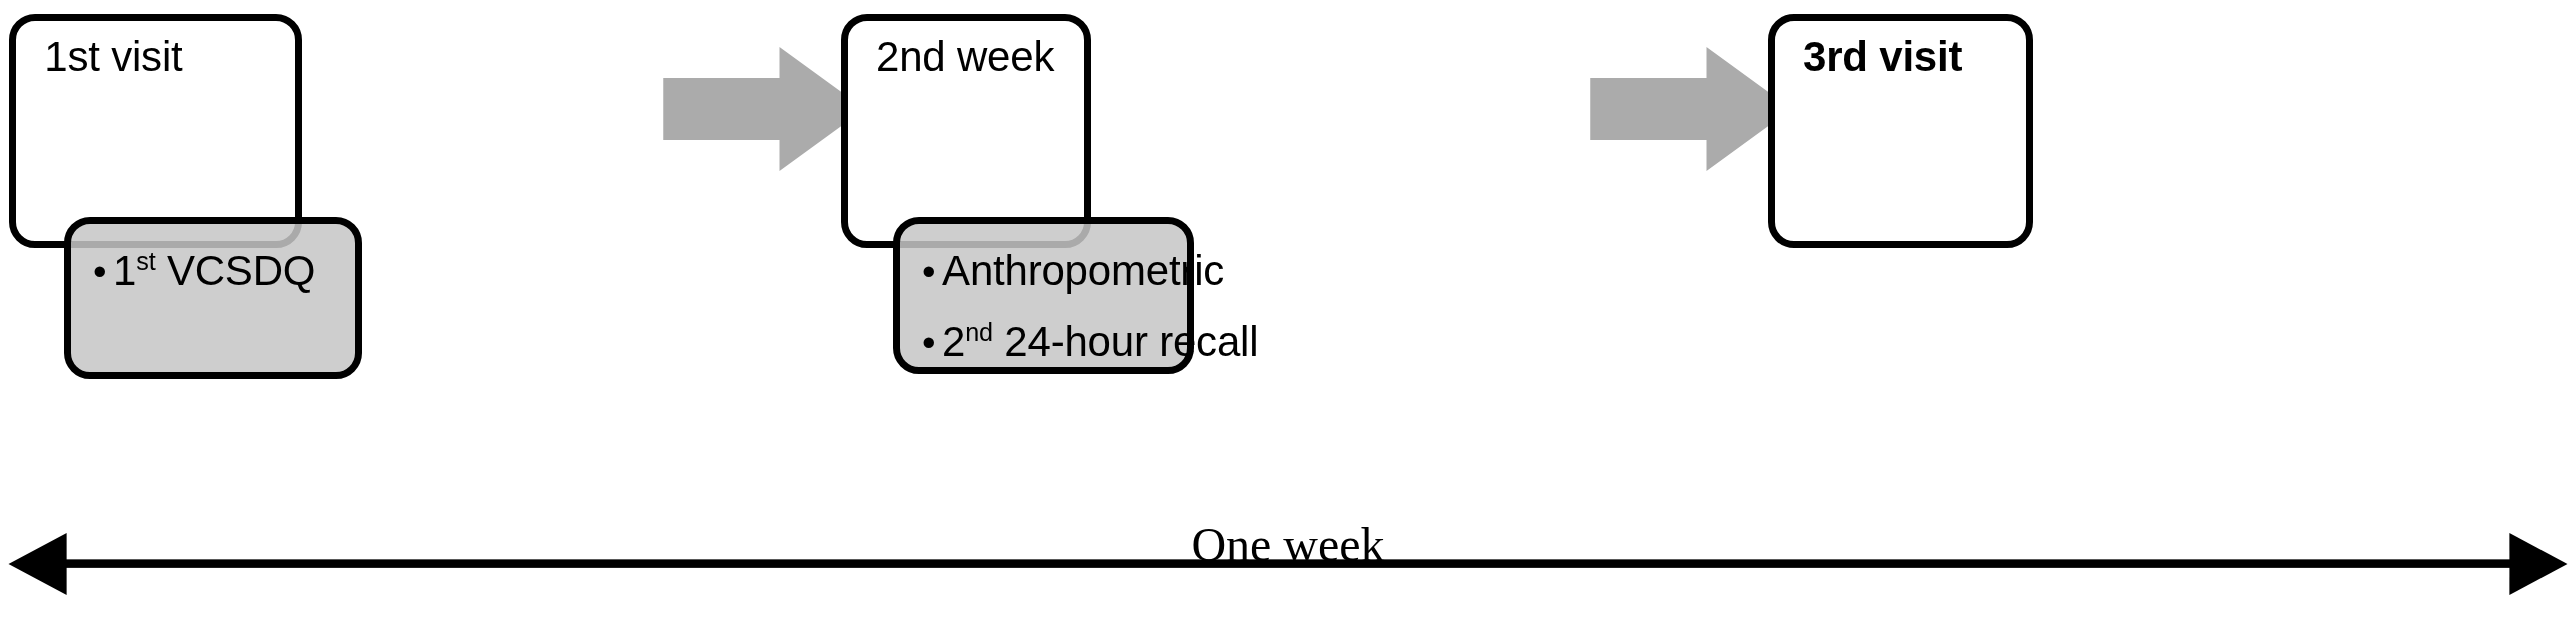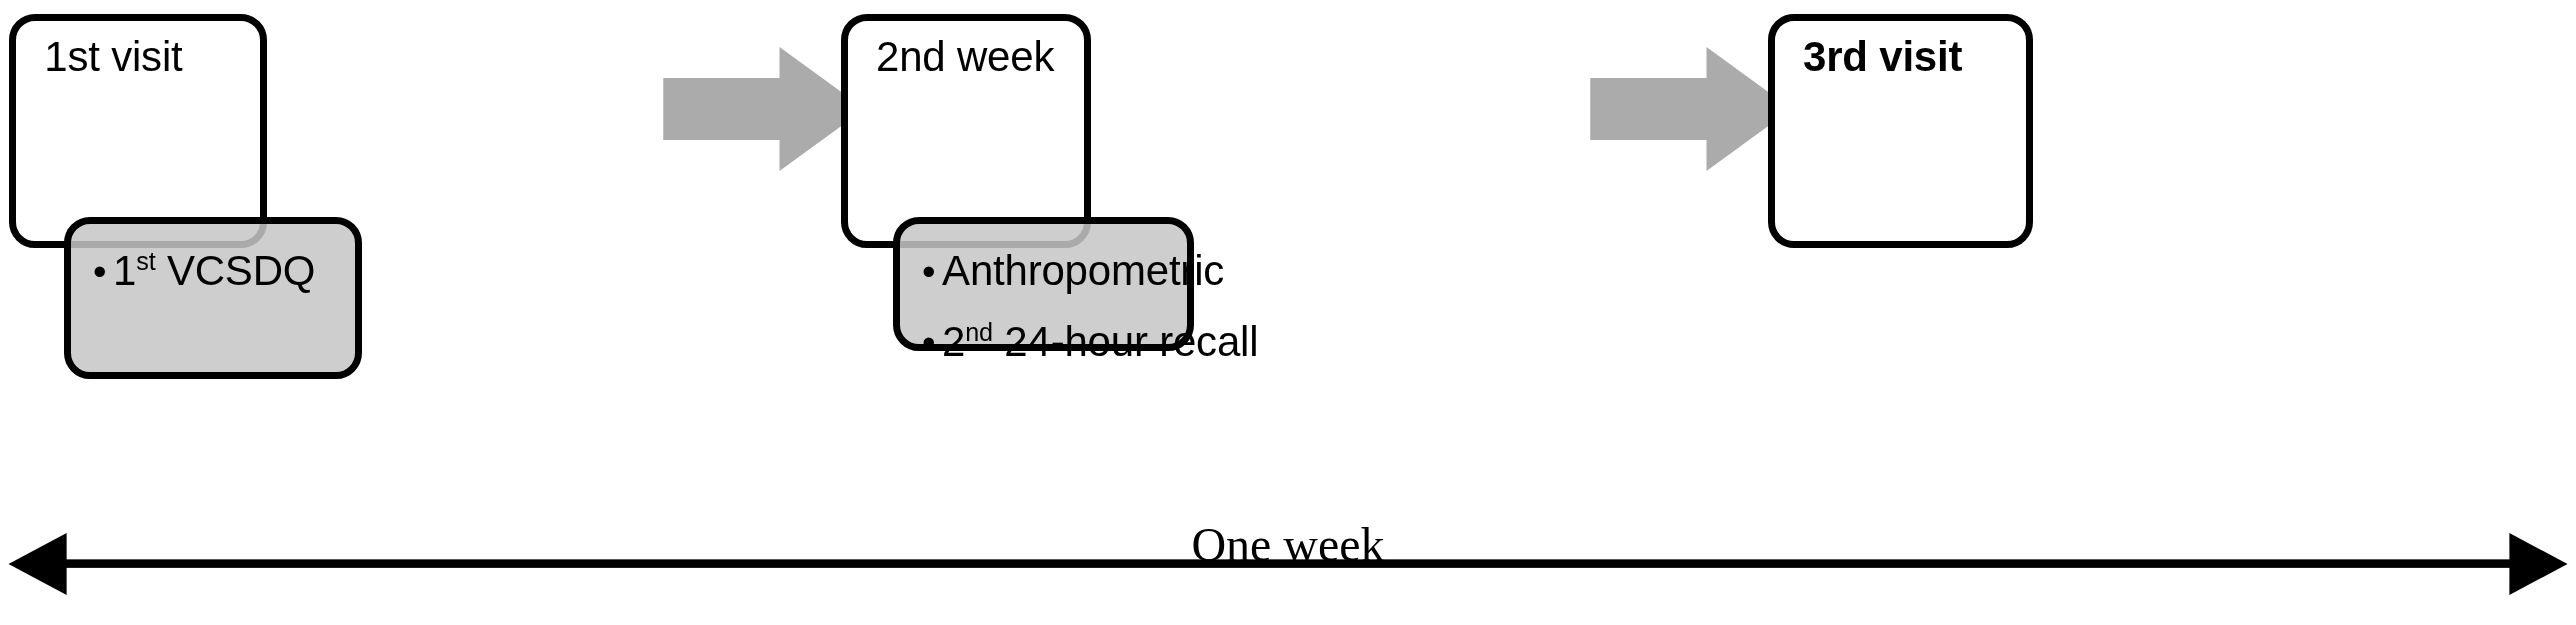--- a/index.html
+++ b/index.html
@@ -108,21 +108,21 @@
     color: #000000;
     pointer-events: none;
   }
 </style>
 </head>
 <body>
 
 <div id="stage">
 
   <div class="visit-group" style="left:0px; width:775px;">
-    <div class="white-card" style="left:9.3px; top:14px; width:258px; height:234px;">
+    <div class="white-card" style="left:9.3px; top:14px; width:293px; height:234px;">
       <div class="white-card-title">1st visit</div>
     </div>
     <div class="gray-card" style="left:64px; top:217px; width:298px; height:162px;">
       <div class="bullet-list">
         <div class="bullet-item">
           <span class="dot">•</span><span>1</span><sup>st</sup><span> VCSDQ</span>
         </div>
       </div>
     </div>
   </div>
@@ -130,21 +130,21 @@
   <div class="block-arrow" style="left:663px; top:47px; width:202px; height:124px;">
     <svg width="202" height="124" viewBox="0 0 260 160" xmlns="http://www.w3.org/2000/svg">
       <polygon points="0,40 150,40 150,0 260,80 150,160 150,120 0,120" fill="#ababab"></polygon>
     </svg>
   </div>
 
   <div class="visit-group" style="left:841px; width:775px;">
     <div class="white-card" style="left:0px; top:14px; width:250px; height:234px;">
       <div class="white-card-title">2nd week</div>
     </div>
-    <div class="gray-card" style="left:52px; top:217px; width:301px; height:134px;">
+    <div class="gray-card" style="left:52px; top:217px; width:301px; height:157px;">
       <div class="bullet-list">
         <div class="bullet-item">
           <span class="dot">•</span><span></span><sup></sup><span>Anthropometric</span>
         </div>
         <div class="bullet-item">
           <span class="dot">•</span><span>2</span><sup>nd</sup><span> 24-hour recall</span>
         </div>
       </div>
     </div>
   </div>

